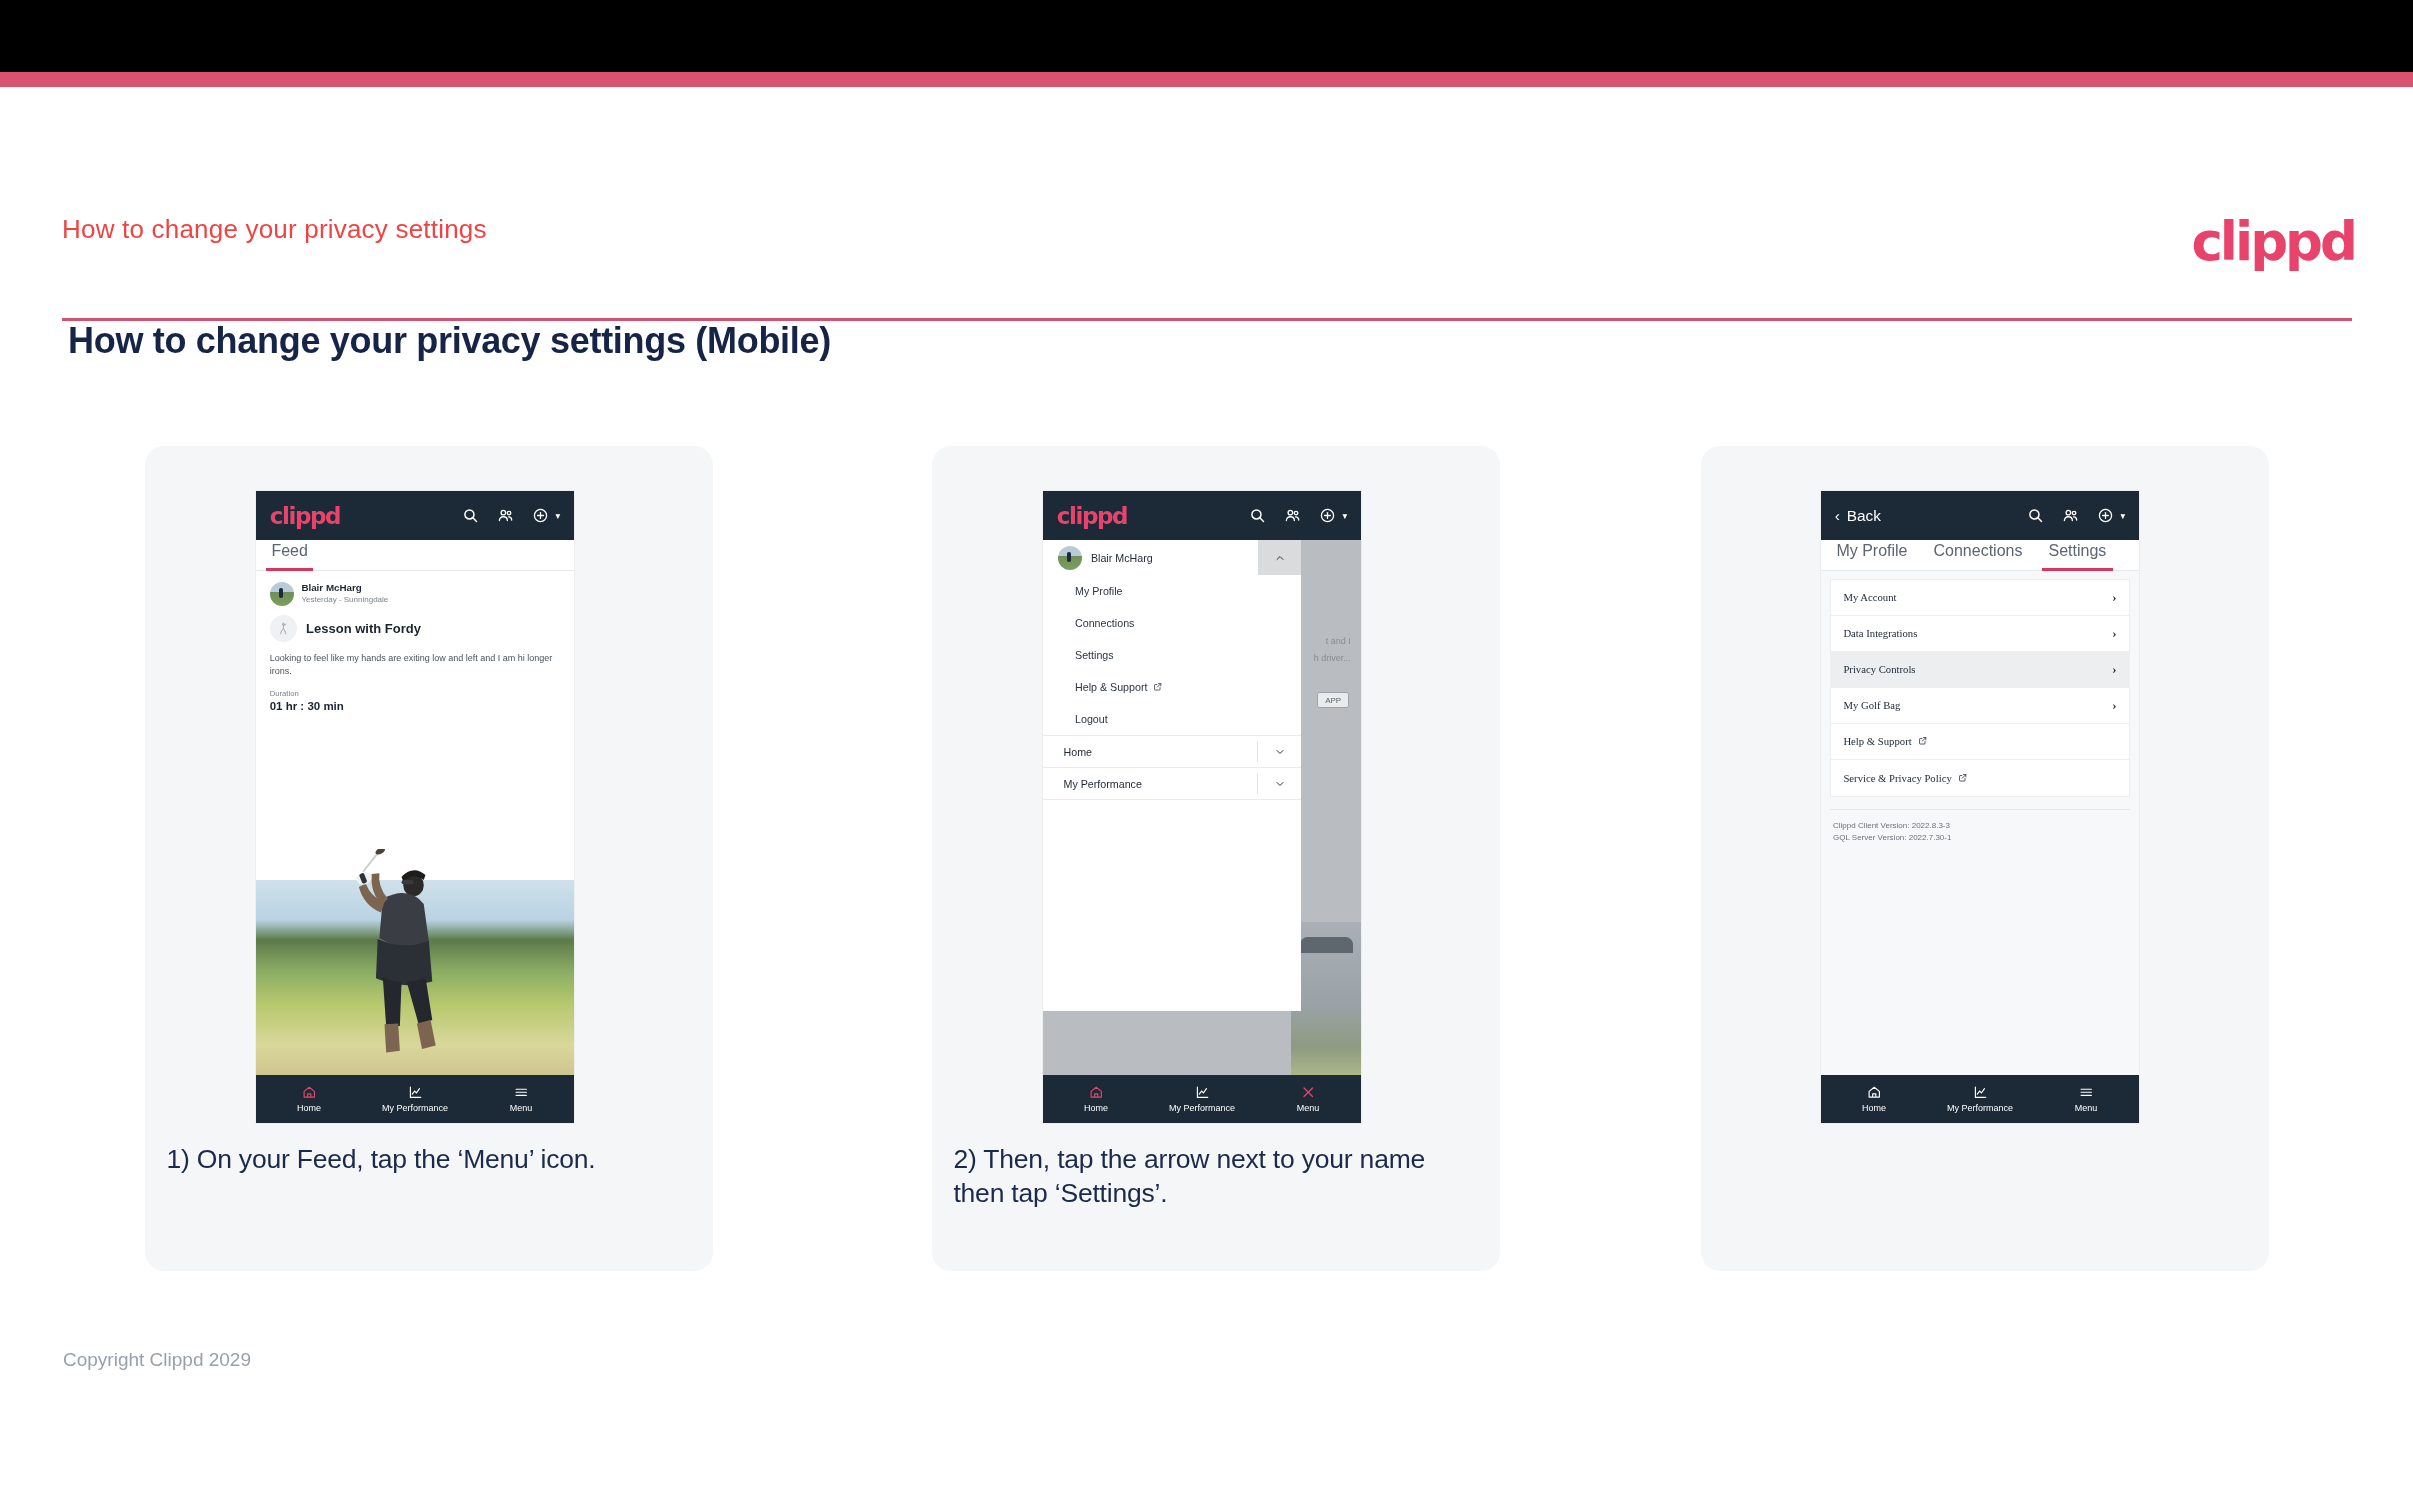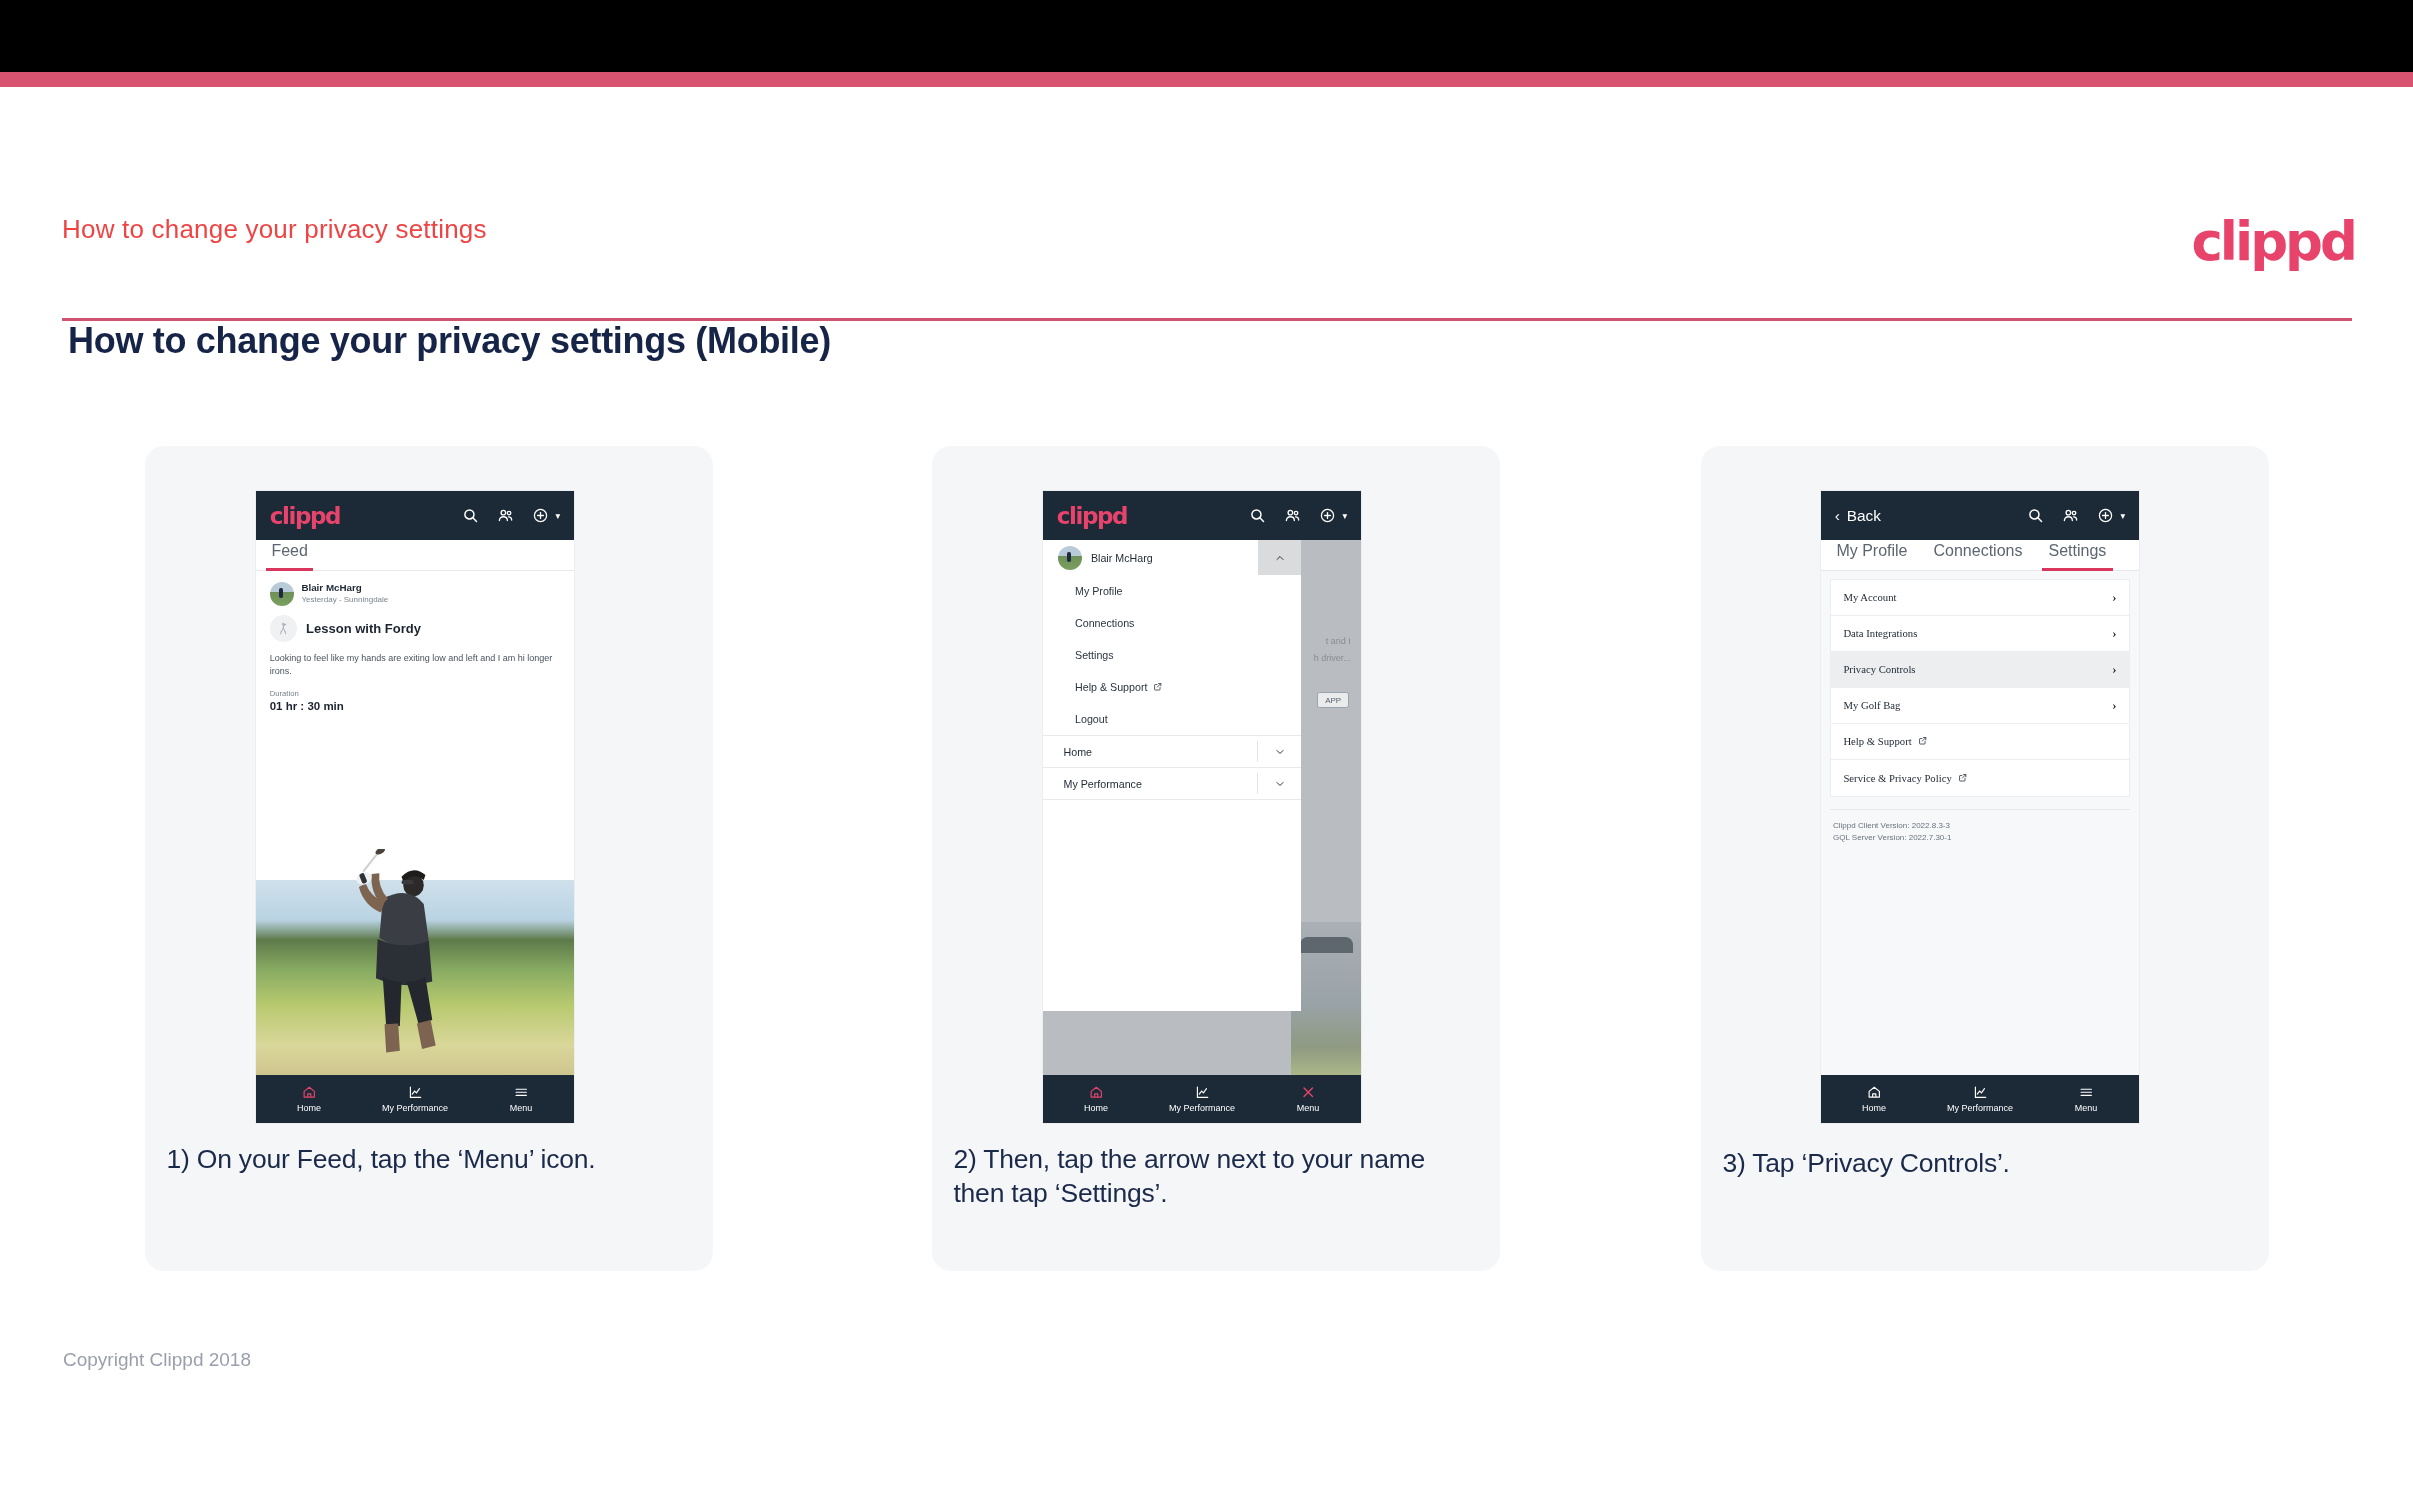--- a/index.html
+++ b/index.html
@@ -608,19 +608,18 @@
                 <line x1="3.5" y1="7" x2="20.5" y2="7"></line>
                 <line x1="3.5" y1="12" x2="20.5" y2="12"></line>
                 <line x1="3.5" y1="17" x2="20.5" y2="17"></line>
               </svg>
           </span>
           <span class="bn-label">Menu</span>
         </div>
       </div>
 
     </div>
-    <div class="caption caption-3">3) Tap ‘Privacy Controls’.</div>
   </div>
 
 </div>
 
-<div class="footer">Copyright Clippd 2018</div>
+<div class="footer">Copyright Clippd 2029</div>
 
 
 </body></html>

